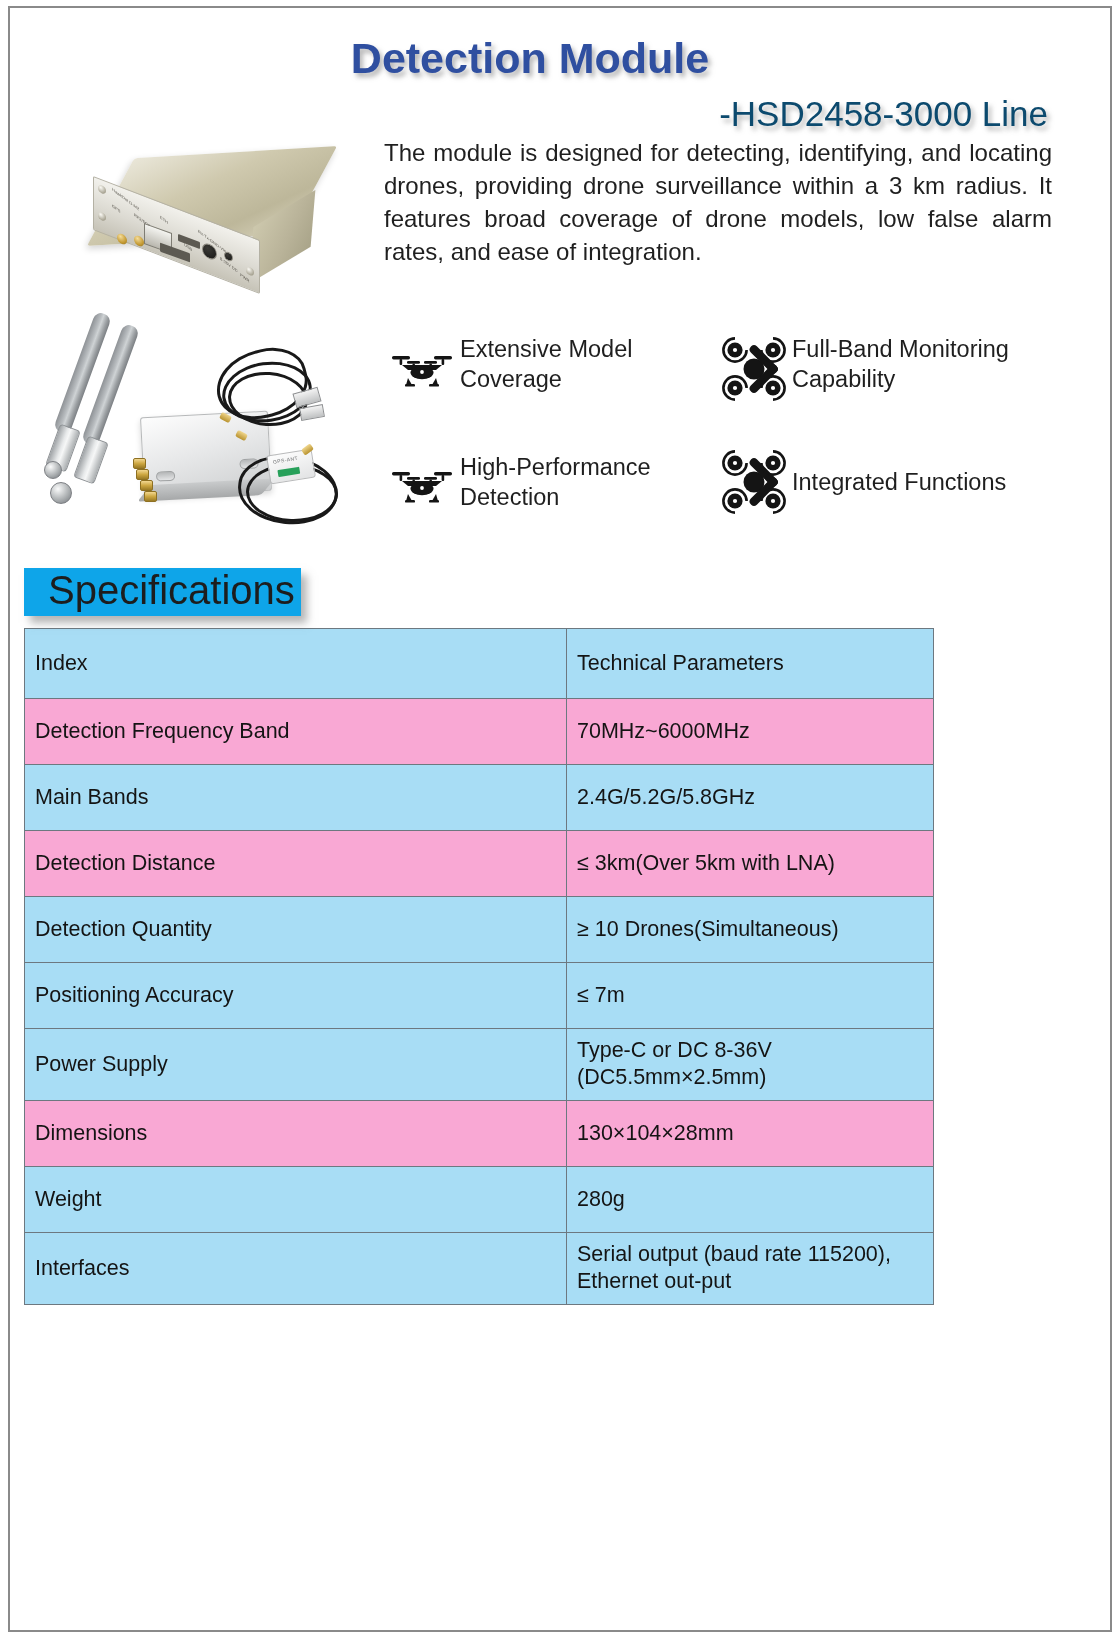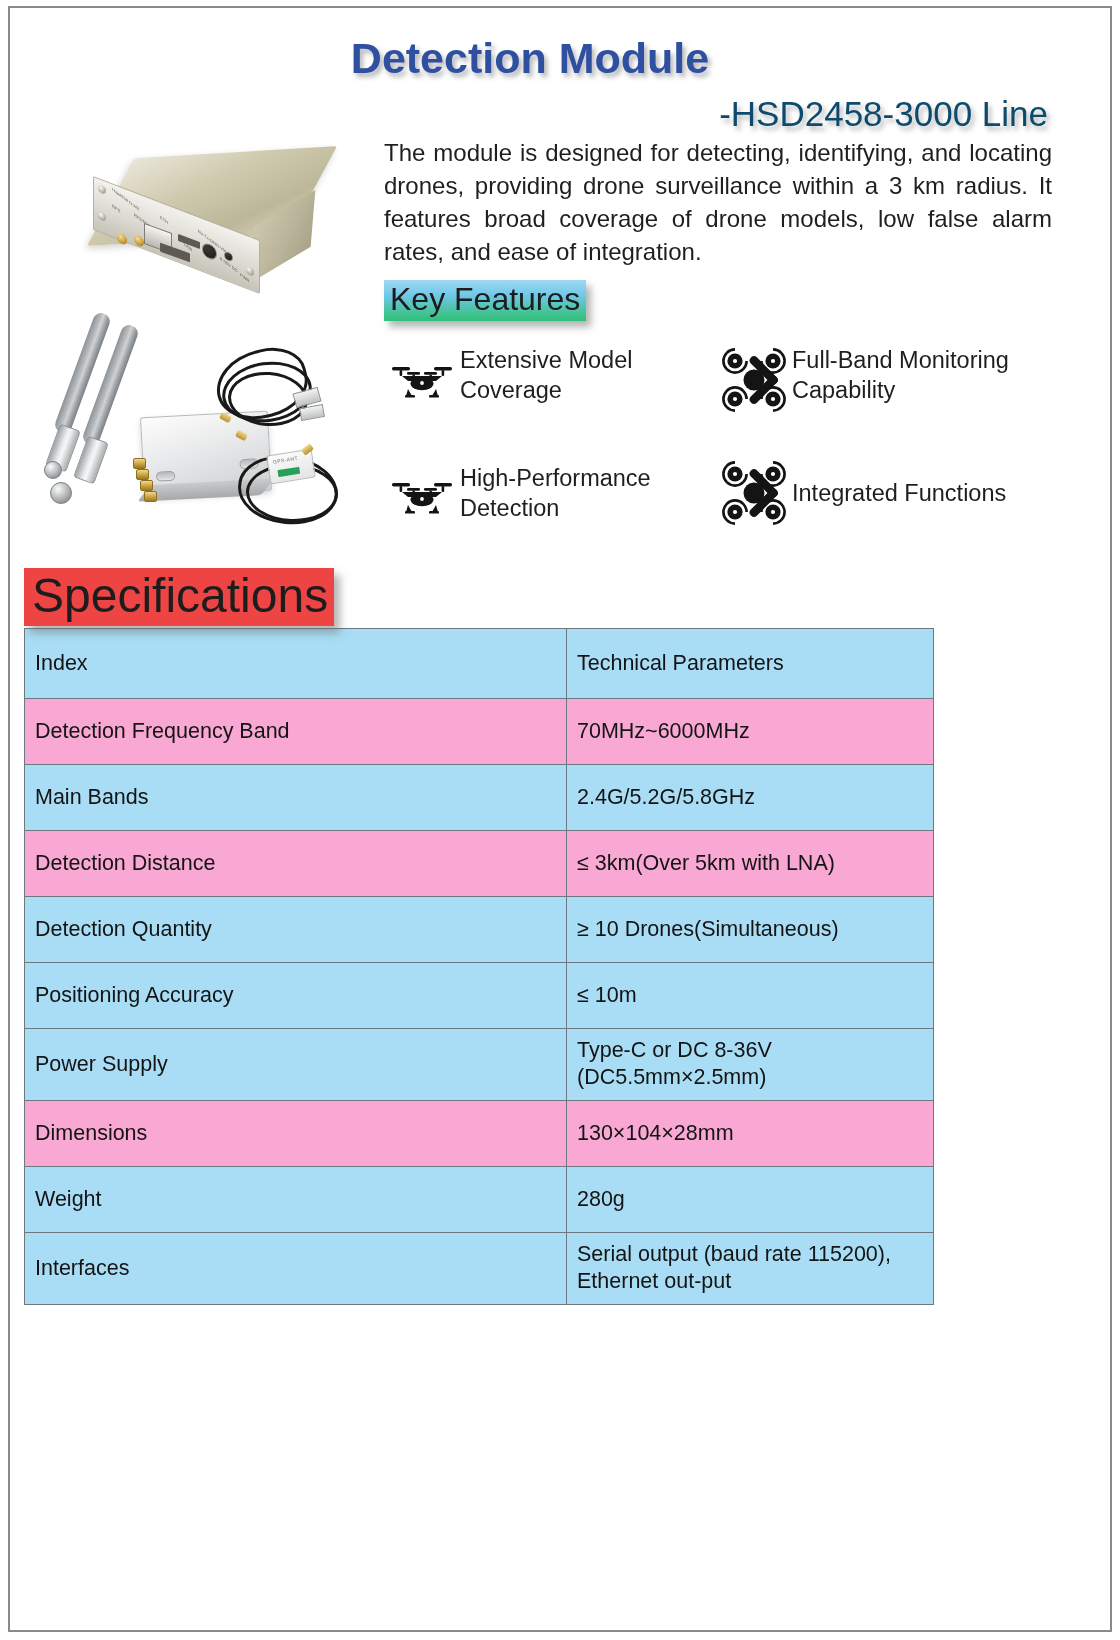--- a/index.html
+++ b/index.html
@@ -303,21 +303,20 @@
 
   .features {
     position: absolute;
     left: 372px;
     right: 24px;
     top: 206px;
     display: grid;
     grid-template-columns: 322px 1fr;
     grid-template-rows: 118px 60px;
     column-gap: 10px;
-    margin-top: 11px;
   }
   .feature {
     display: flex;
     align-items: flex-start;
   }
   .feature.second-row { align-items: center; }
   .feature .ficon {
     flex: 0 0 auto;
     width: 76px;
     display: flex;
@@ -333,24 +332,24 @@
   .feat-c .ficon { padding-top: 4px; }
 
   
   .spec-head-wrap {
     position: relative;
     margin: 2px 0 0 12px;
     height: 56px;
   }
   .spec-head {
     display: inline-block;
-    font-size: 48px;
+    font-size: 40px;
     color: #1d1d1d;
-    padding: 0 6px 3px 8px;
-    background: #ef4444;
+    padding: 0 6px 3px 24px;
+    background: #0ea5e9;
     box-shadow: 6px 7px 8px rgba(110,110,110,0.5);
   }
 
   table.specs {
     margin: 4px 0 0 12px;
     width: 910px;
     border-collapse: collapse;
     table-layout: fixed;
   }
   table.specs td {
@@ -440,23 +439,20 @@
         <div class="gps-patch">
           <div class="gps-text">GPS-ANT</div>
           <div class="gps-strip"></div>
         </div>
         <div class="cable-tip" style="left:272px; top:140px; transform:rotate(-36deg);"></div>
       </div>
     </div>
 
     <div class="intro">The module is designed for detecting, identifying, and locating drones, providing drone surveillance within a 3 km radius. It features broad coverage of drone models, low false alarm rates, and ease of integration.</div>
 
-    <div class="kf-head-wrap">
-      <span class="kf-head">Key Features</span>
-    </div>
 
     <div class="features">
 
       <div class="feature feat-a">
         <span class="ficon">
           <svg width="64" height="40" viewBox="0 0 64 40" aria-hidden="true">
             <g fill="#141414">
               <rect x="2" y="8" width="18" height="3.4" rx="1.6"></rect>
               <rect x="44" y="8" width="18" height="3.4" rx="1.6"></rect>
               <rect x="9.6" y="11" width="2.6" height="6" rx="1"></rect>
@@ -585,21 +581,21 @@
       <tr class="even tall">
         <td class="c1">Detection Distance</td>
         <td>≤ 3km(Over 5km with LNA)</td>
       </tr>
       <tr class="odd tall">
         <td class="c1">Detection Quantity</td>
         <td>≥ 10 Drones(Simultaneous)</td>
       </tr>
       <tr class="odd tall">
         <td class="c1">Positioning Accuracy</td>
-        <td>≤ 10m</td>
+        <td>≤ 7m</td>
       </tr>
       <tr class="odd tall">
         <td class="c1">Power Supply</td>
         <td>Type-C or DC 8-36V (DC5.5mm×2.5mm)</td>
       </tr>
       <tr class="even tall">
         <td class="c1">Dimensions</td>
         <td>130×104×28mm</td>
       </tr>
       <tr class="odd tall">

